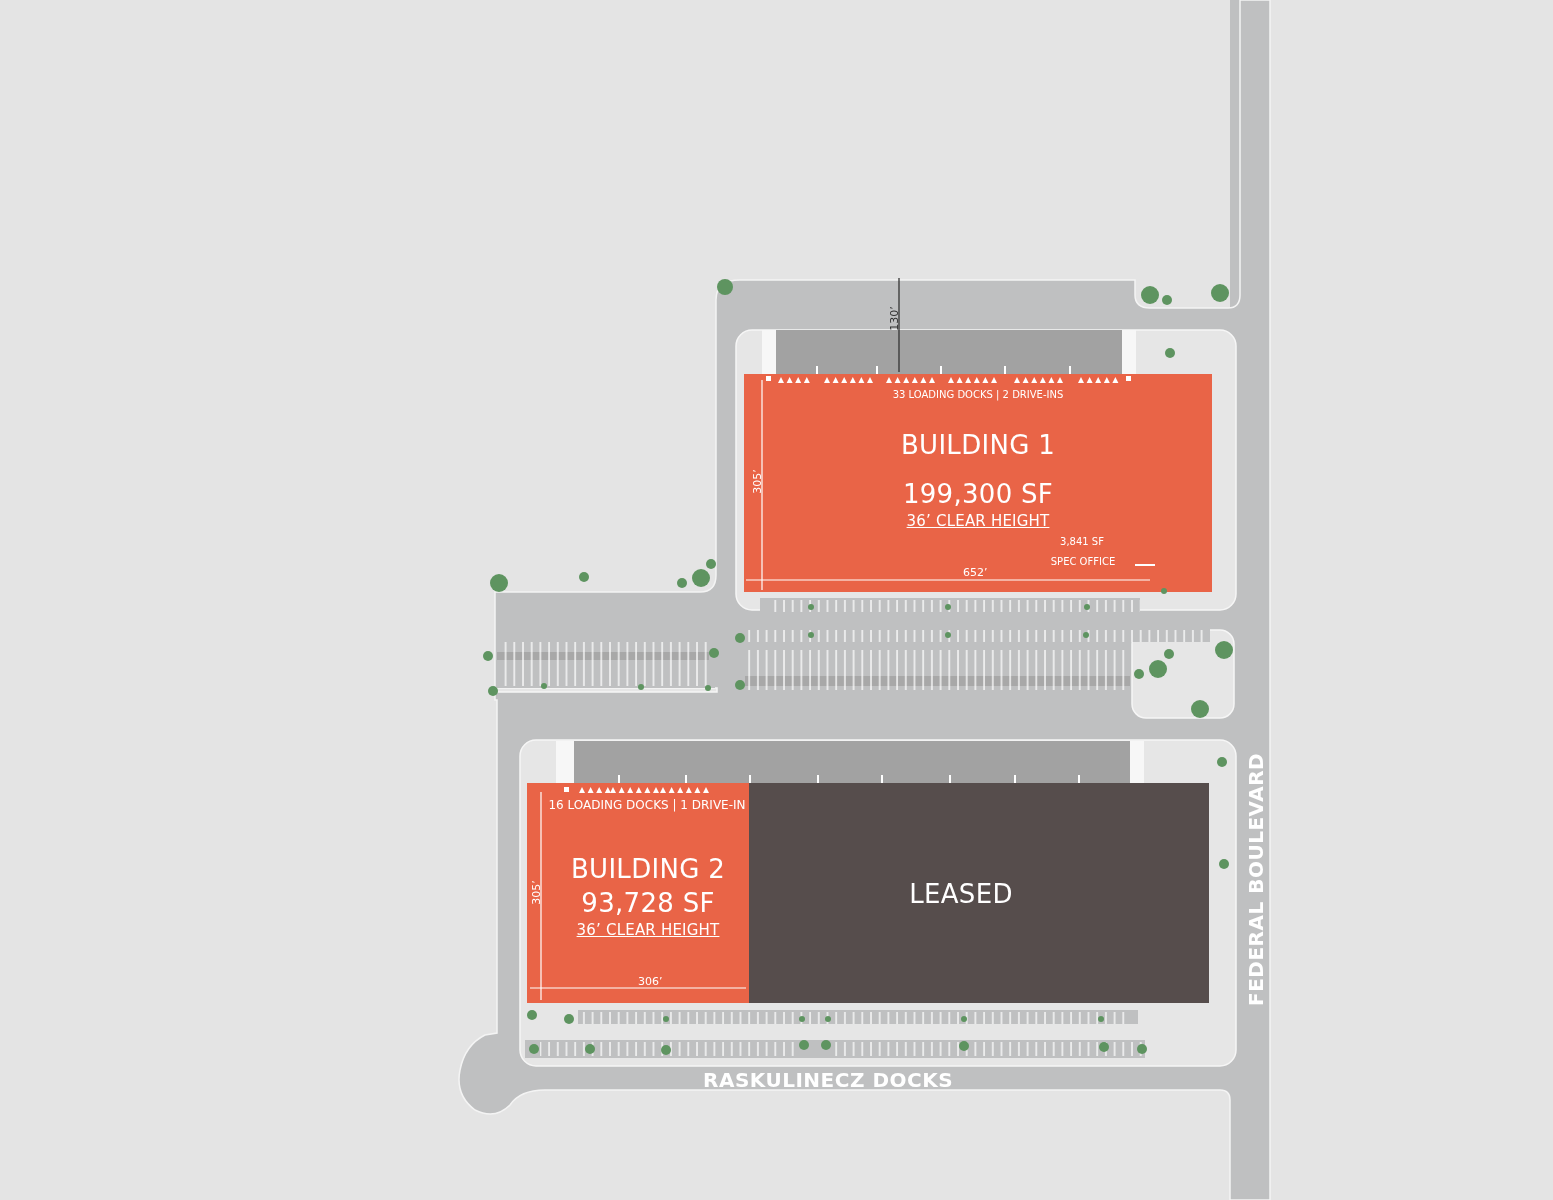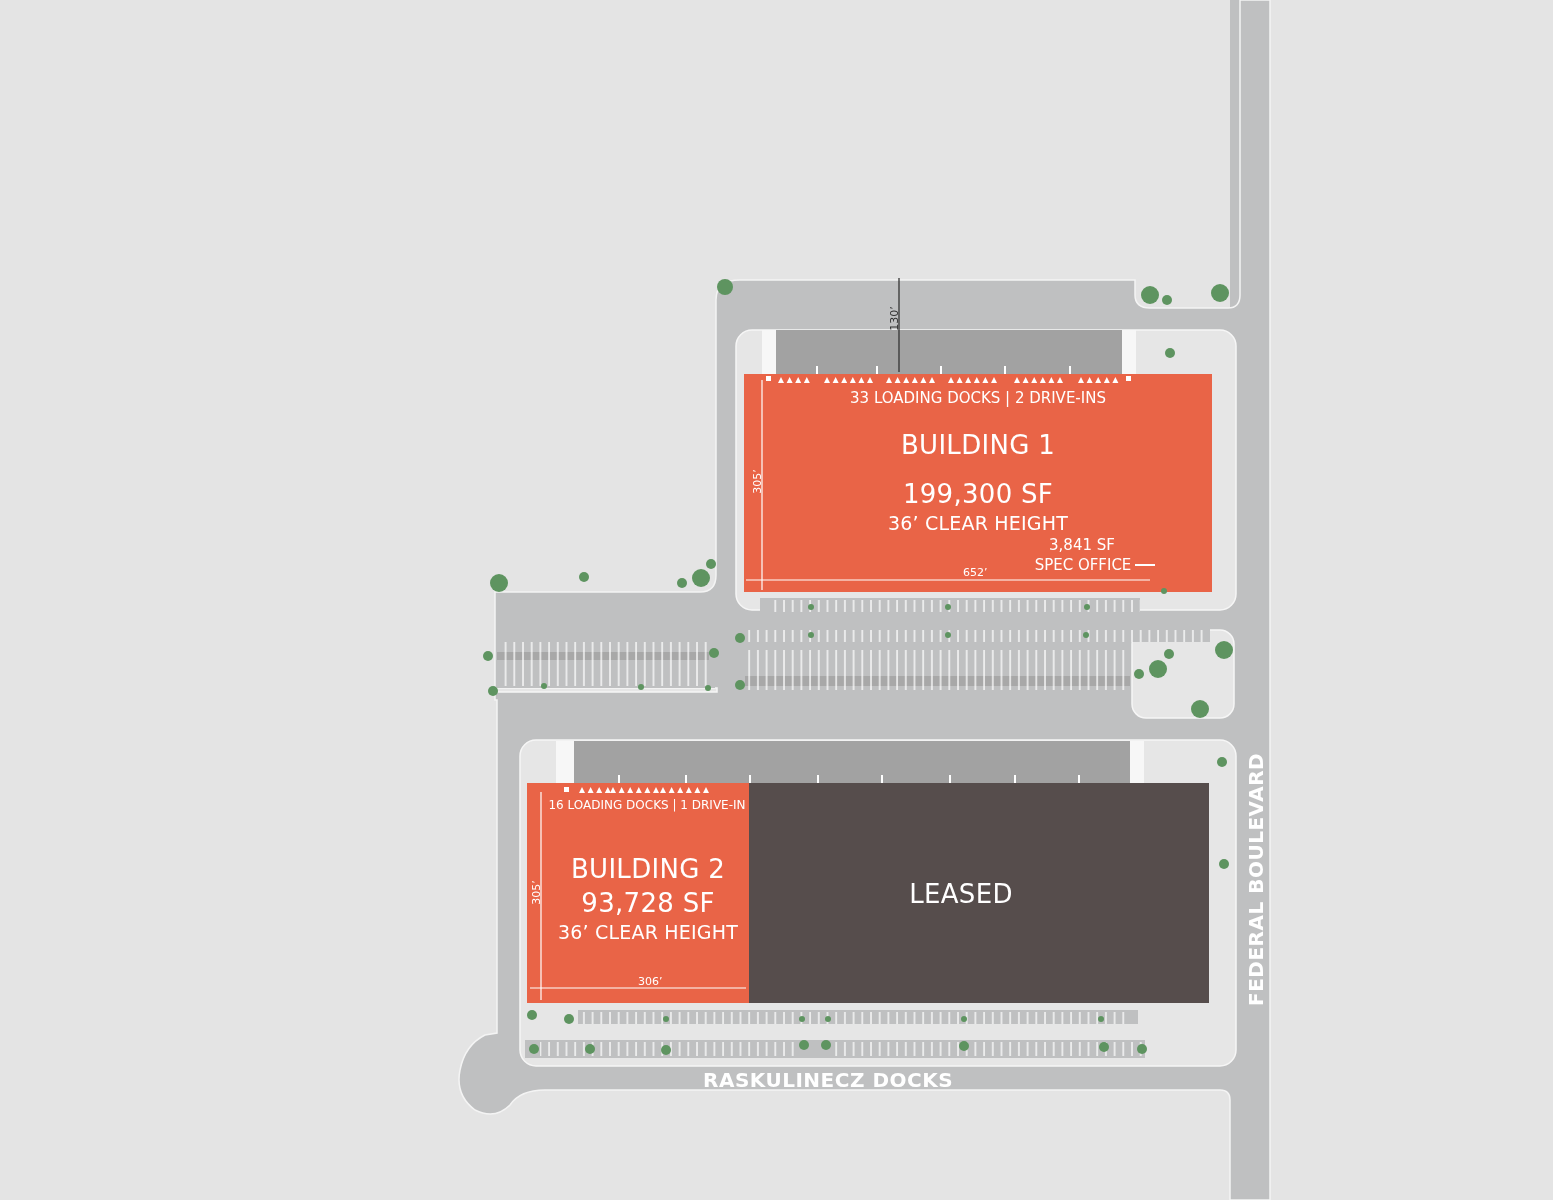--- a/index.html
+++ b/index.html
@@ -1,21 +1,21 @@
 <!DOCTYPE html>
 <html><head>
 <meta charset="utf-8">
 <style>
   html, body { margin:0; padding:0; }
   body { width:1553px; height:1200px; background:#e4e4e4; position:relative; overflow:hidden; font-family:"Liberation Sans", sans-serif; }
   svg { position:absolute; left:0; top:0; }
   .lbl { position:absolute; color:#fff; text-align:center; font-family:"DejaVu Sans", sans-serif; white-space:nowrap; }
   .title { font-size:26px; line-height:32px; font-weight:400; letter-spacing:0.3px; }
-  .sub { font-size:19px; letter-spacing:0.2px; }
-  .small { font-size:15px; }
+  .sub { font-size:15px; letter-spacing:0.2px;text-decoration:underline; }
+  .small { font-size:10px; }
   .road { position:absolute; color:#fff; font-family:"DejaVu Sans", sans-serif; font-size:20px; font-weight:bold; letter-spacing:0.5px; white-space:nowrap; }
   .dim { position:absolute; color:#fff; font-size:11px; font-family:"DejaVu Sans", sans-serif; white-space:nowrap; }
   .dimdark { color:#333; }
 </style>
 </head>
 <body>
 
 <svg width="1553" height="1200" viewBox="0 0 1553 1200">
 
   <g fill="#bfc0c1" stroke="#f4f4f4" stroke-width="1.5">

